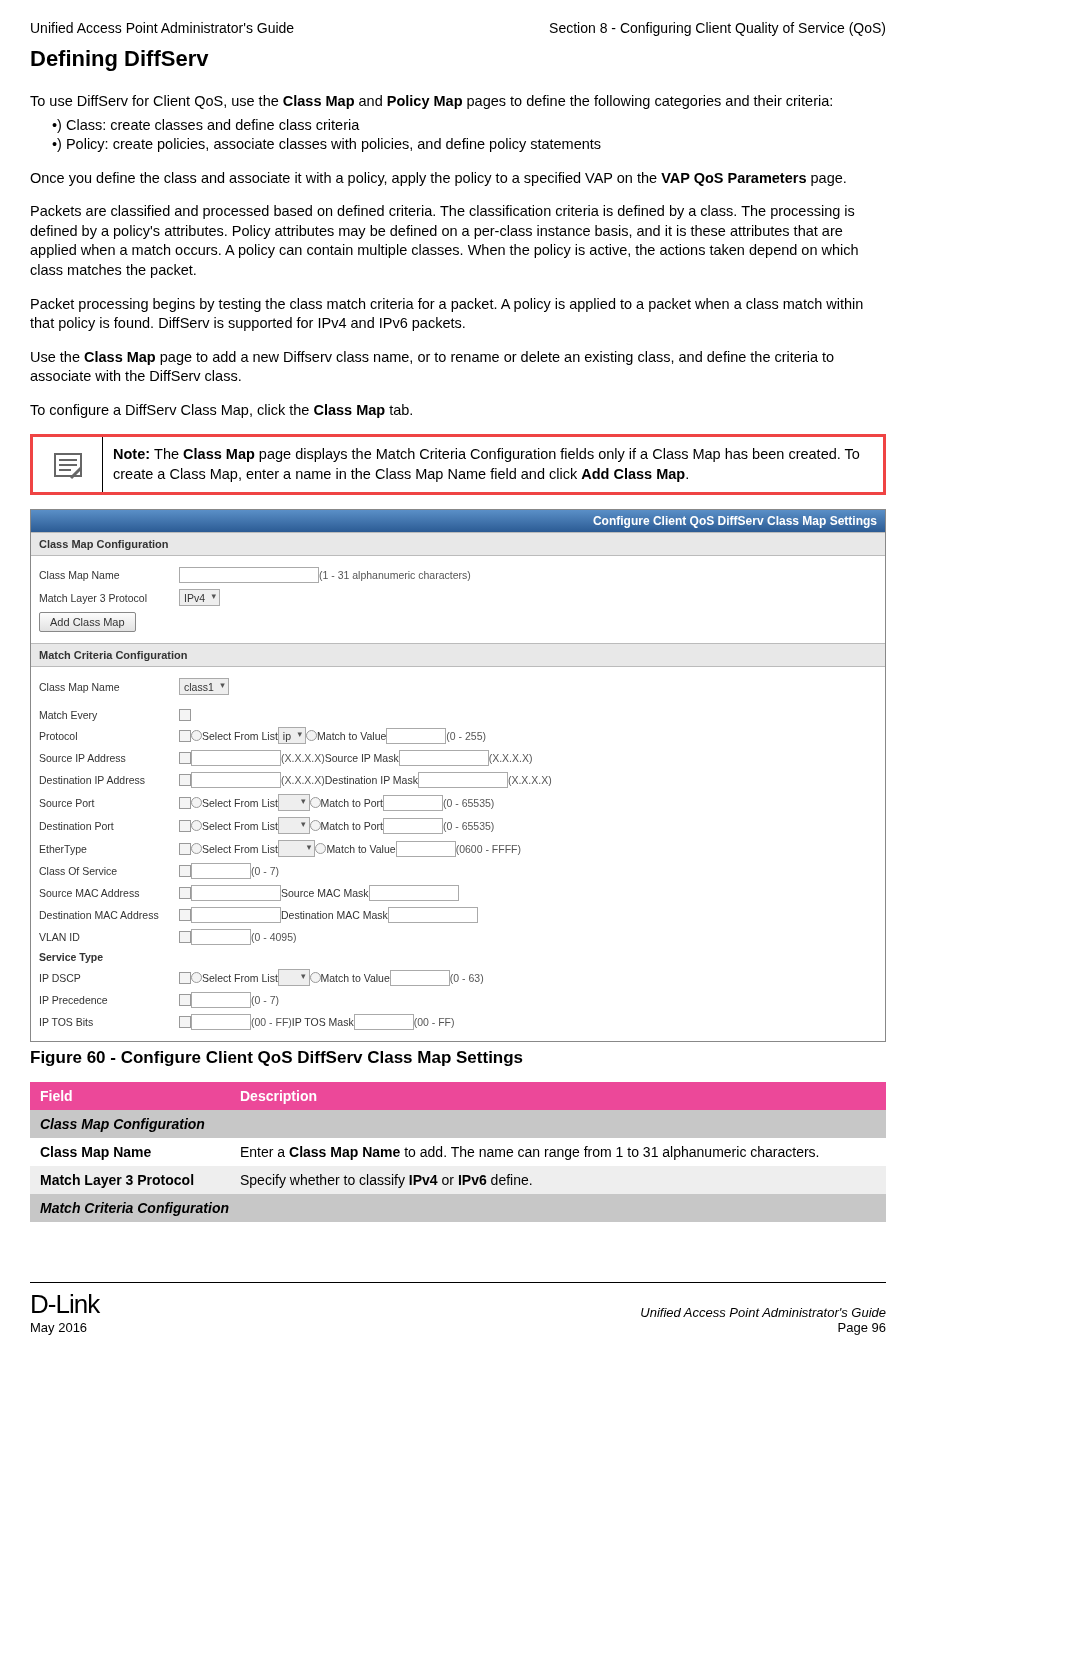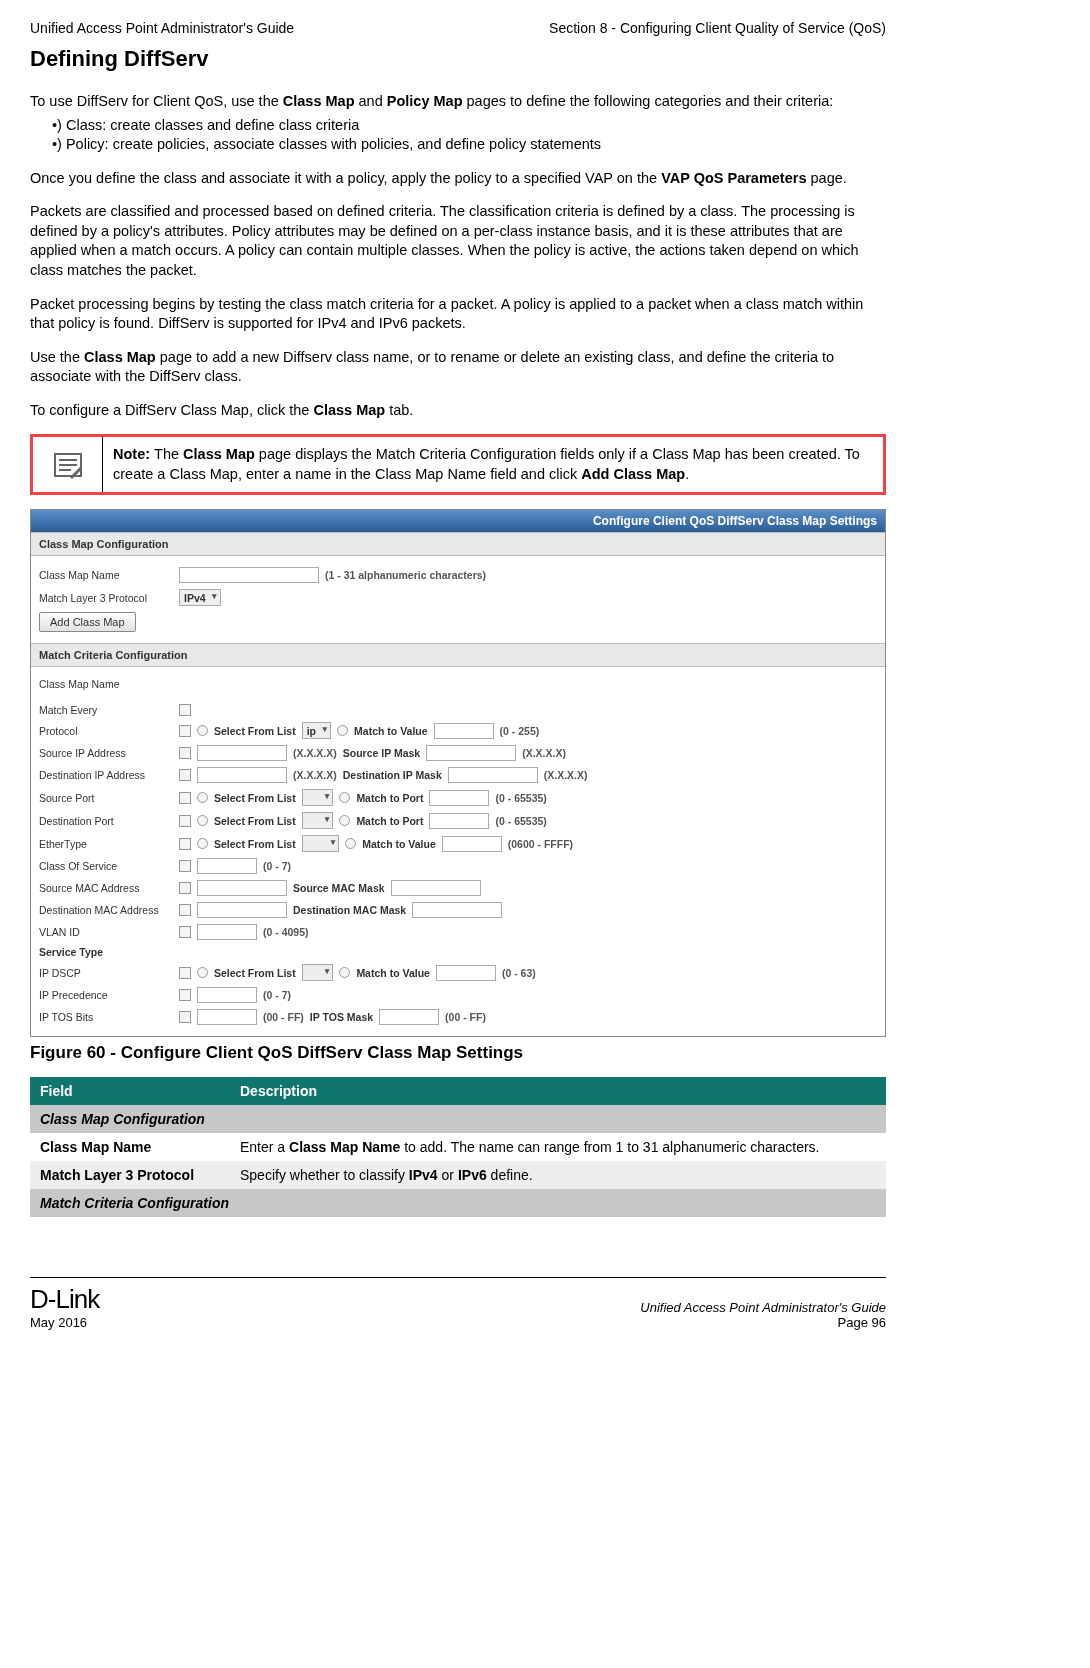--- a/index.html
+++ b/index.html
@@ -15,36 +15,36 @@
   .note-box .icon { width: 70px; border-right: 1px solid #000; display: flex; align-items: center; justify-content: center; font-size: 28px; color: #666; }
   .note-box .text { padding: 8px 10px; font-size: 14.5px; line-height: 1.35; flex: 1; }
 
   
   .ui-mock { border: 1px solid #888; width: 100%; font-size: 11px; color: #333; margin-bottom: 6px; }
   .ui-titlebar { background: linear-gradient(#5a8fc7, #2b5b94); color: #fff; padding: 4px 8px; font-size: 12px; font-weight: bold; text-align: right; }
   .ui-subhead { background: #e8e8e8; font-weight: bold; padding: 5px 8px; border-top: 1px solid #bbb; border-bottom: 1px solid #bbb; font-size: 11px; }
   .ui-body { padding: 8px 8px; }
   .ui-row { display: flex; align-items: center; padding: 3px 0; font-size: 10.5px; }
   .ui-row .lbl { width: 140px; flex: 0 0 140px; }
-  .ui-row .ctrl { flex: 1; display: flex; align-items: center; gap: 6px; flex-wrap: wrap; font-weight: bold; }
+  .ui-row .ctrl { flex: 1; display: flex; align-items: center; flex-wrap: wrap; }
   .ui-input { border: 1px solid #aaa; background: #fff; height: 16px; width: 90px; display: inline-block; }
   .ui-input.w60 { width: 60px; }
   .ui-input.w140 { width: 140px; }
   .ui-select { border: 1px solid #aaa; background: #eee; height: 17px; padding: 0 14px 0 4px; font-size: 10.5px; display: inline-flex; align-items: center; position: relative; }
   .ui-select::after { content: "▾"; position: absolute; right: 3px; top: 1px; font-size: 9px; color: #555; }
   .ui-button { border: 1px solid #888; background: linear-gradient(#fdfdfd,#e2e2e2); padding: 3px 10px; font-size: 11px; border-radius: 2px; display: inline-block; }
   .ui-cb { width: 12px; height: 12px; border: 1px solid #999; background: #f4f4f4; display: inline-block; }
   .ui-radio { width: 11px; height: 11px; border: 1px solid #999; border-radius: 50%; background: #f4f4f4; display: inline-block; }
   .hint { color: #555; font-size: 10.5px; }
 
   .figcaption { text-align: left; font-size: 17px; font-weight: bold; margin: 6px 0 14px; }
 
   
   table.desc { width: 100%; border-collapse: collapse; font-size: 14px; }
-  table.desc th { text-align: left; background: #0f766e; color: #fff; padding: 6px 10px; font-weight: bold; }
+  table.desc th { text-align: left; background: #ec4899; color: #fff; padding: 6px 10px; font-weight: bold; }
   table.desc td { padding: 6px 10px; vertical-align: top; }
   table.desc tr.section td { background: #c7c7c7; font-style: italic; font-weight: bold; }
   table.desc tr.row-a td { background: #fff; }
   table.desc tr.row-b td { background: #eee; }
   table.desc td.fcol { width: 200px; font-weight: bold; }
 
   .footer { margin-top: 60px; border-top: 1px solid #000; padding-top: 6px; display: flex; justify-content: space-between; align-items: flex-end; }
   .footer .brand { font-size: 26px; font-weight: normal; letter-spacing: -1px; }
   .footer .left .date { font-size: 13px; }
   .footer .right { text-align: right; font-size: 13px; font-style: italic; }
@@ -118,20 +118,23 @@
       </div>
       <div class="ui-row">
         <span class="ui-button">Add Class Map</span>
       </div>
     </div>
 
     <div class="ui-subhead">Match Criteria Configuration</div>
     <div class="ui-body">
       <div class="ui-row">
         <span class="lbl">Class Map Name</span>
+        <span class="ctrl">
+            <span class="ui-select">class1</span>
+          </span>
       </div>
       <div style="height:8px"></div>
 
       <div class="ui-row">
           <span class="lbl">Match Every</span>
           <span class="ctrl">
             <span class="ui-cb"></span>
           </span>
         </div>
 

